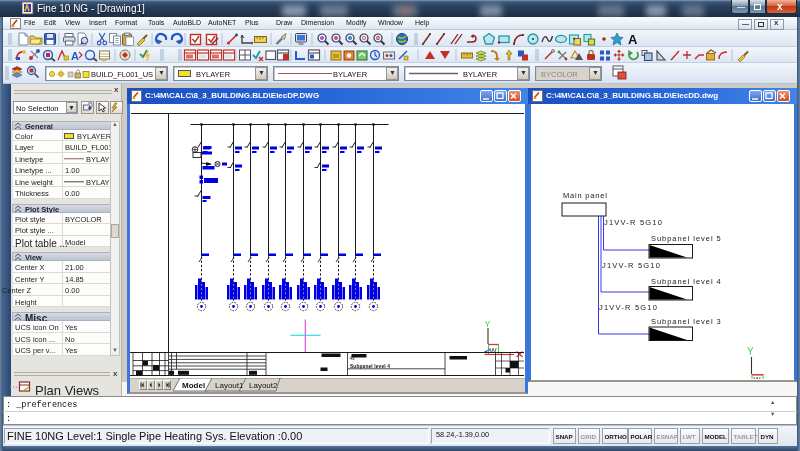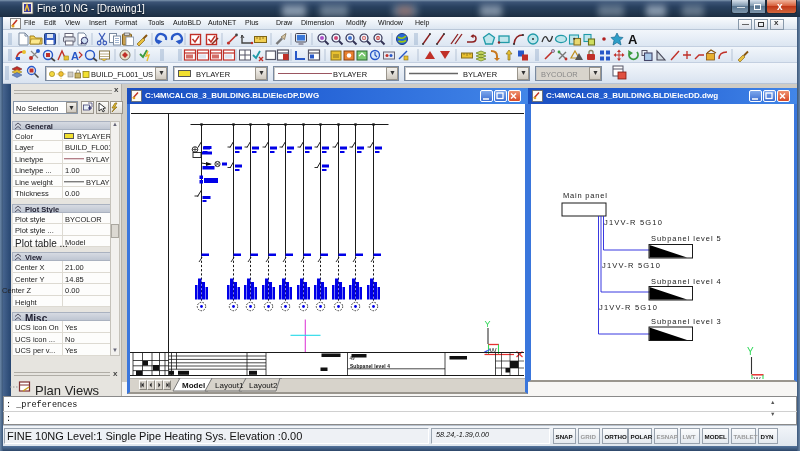--- a/index.html
+++ b/index.html
@@ -1020,21 +1020,21 @@
 <div class="abs" style="left:3px;top:396px;width:794px;height:29px;background:#fff;border:1px solid #8a8a8a;"></div>
 <div class="abs" style="left:3px;top:410.5px;width:794px;height:1px;background:#d0d0d0;"></div>
 <div class="tx" style="left:6px;top:400px;font-family:'Liberation Mono',monospace;font-size:8.5px;color:#111;">: _preferences</div>
 <div class="tx" style="left:6px;top:414px;font-family:'Liberation Mono',monospace;font-size:8.5px;color:#111;">:</div>
 <div class="tx" style="left:770px;top:399px;font-size:5.5px;color:#555;">▲</div>
 <div class="tx" style="left:770px;top:411px;font-size:5.5px;color:#555;">▼</div>
 <div class="abs" style="left:3px;top:425px;width:794px;height:21px;background:linear-gradient(180deg,#f2f5f9,#dfe6ee);border-top:1px solid #b8c2ce;"></div>
 <div class="abs" style="left:4px;top:428px;width:425px;height:16px;background:#eef1f5;border:1px solid;border-color:#9aa4b0 #fff #fff #9aa4b0;"></div>
 <div class="tx" style="left:7px;top:429.8px;font-size:11px;color:#111;">FINE 10NG Level:1  Single Pipe Heating Sys. Elevation :0.00</div>
 <div class="abs" style="left:431px;top:428px;width:119px;height:16px;background:#eef1f5;border:1px solid;border-color:#9aa4b0 #fff #fff #9aa4b0;"></div>
-<div class="tx" style="left:436px;top:429.8px;font-size:7.3px;color:#111;font-style:italic;">58.24,-1.39,0.00</div>
+<div class="tx" style="left:436px;top:429.8px;font-size:7.3px;color:#111;">58.24,-1.39,0.00</div>
 <div class="abs" style="left:553px;top:428px;width:23px;height:16px;background:linear-gradient(180deg,#fbfcfd,#e4e9ef);border:1px solid #98a2ae;"></div>
 <div class="tx" style="left:555.5px;top:433px;font-size:6.2px;font-weight:bold;color:#111;">SNAP</div>
 <div class="abs" style="left:578px;top:428px;width:22px;height:16px;background:linear-gradient(180deg,#fbfcfd,#e4e9ef);border:1px solid #98a2ae;"></div>
 <div class="tx" style="left:580.5px;top:433px;font-size:6.2px;font-weight:bold;color:#9a9a9a;">GRID</div>
 <div class="abs" style="left:602px;top:428px;width:26px;height:16px;background:linear-gradient(180deg,#fbfcfd,#e4e9ef);border:1px solid #98a2ae;"></div>
 <div class="tx" style="left:604.5px;top:433px;font-size:6.2px;font-weight:bold;color:#111;">ORTHO</div>
 <div class="abs" style="left:628px;top:428px;width:24px;height:16px;background:linear-gradient(180deg,#fbfcfd,#e4e9ef);border:1px solid #98a2ae;"></div>
 <div class="tx" style="left:630.5px;top:433px;font-size:6.2px;font-weight:bold;color:#111;">POLAR</div>
 <div class="abs" style="left:654px;top:428px;width:24px;height:16px;background:linear-gradient(180deg,#fbfcfd,#e4e9ef);border:1px solid #98a2ae;"></div>
 <div class="tx" style="left:656.5px;top:433px;font-size:6.2px;font-weight:bold;color:#9a9a9a;">ESNAP</div>

